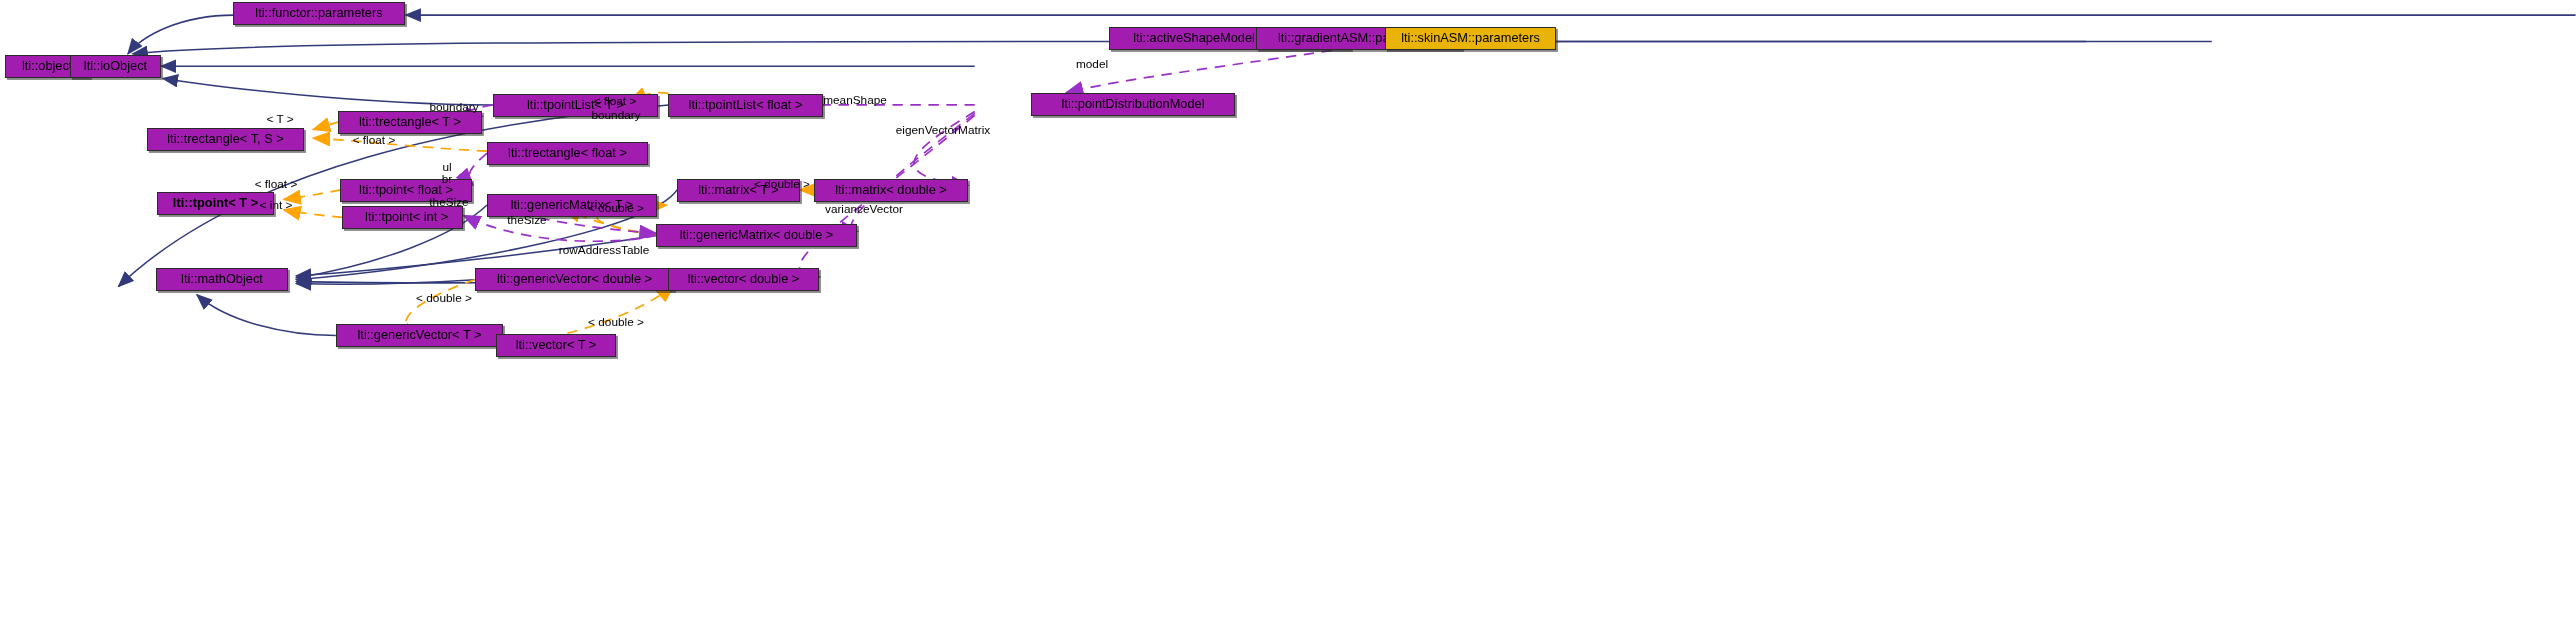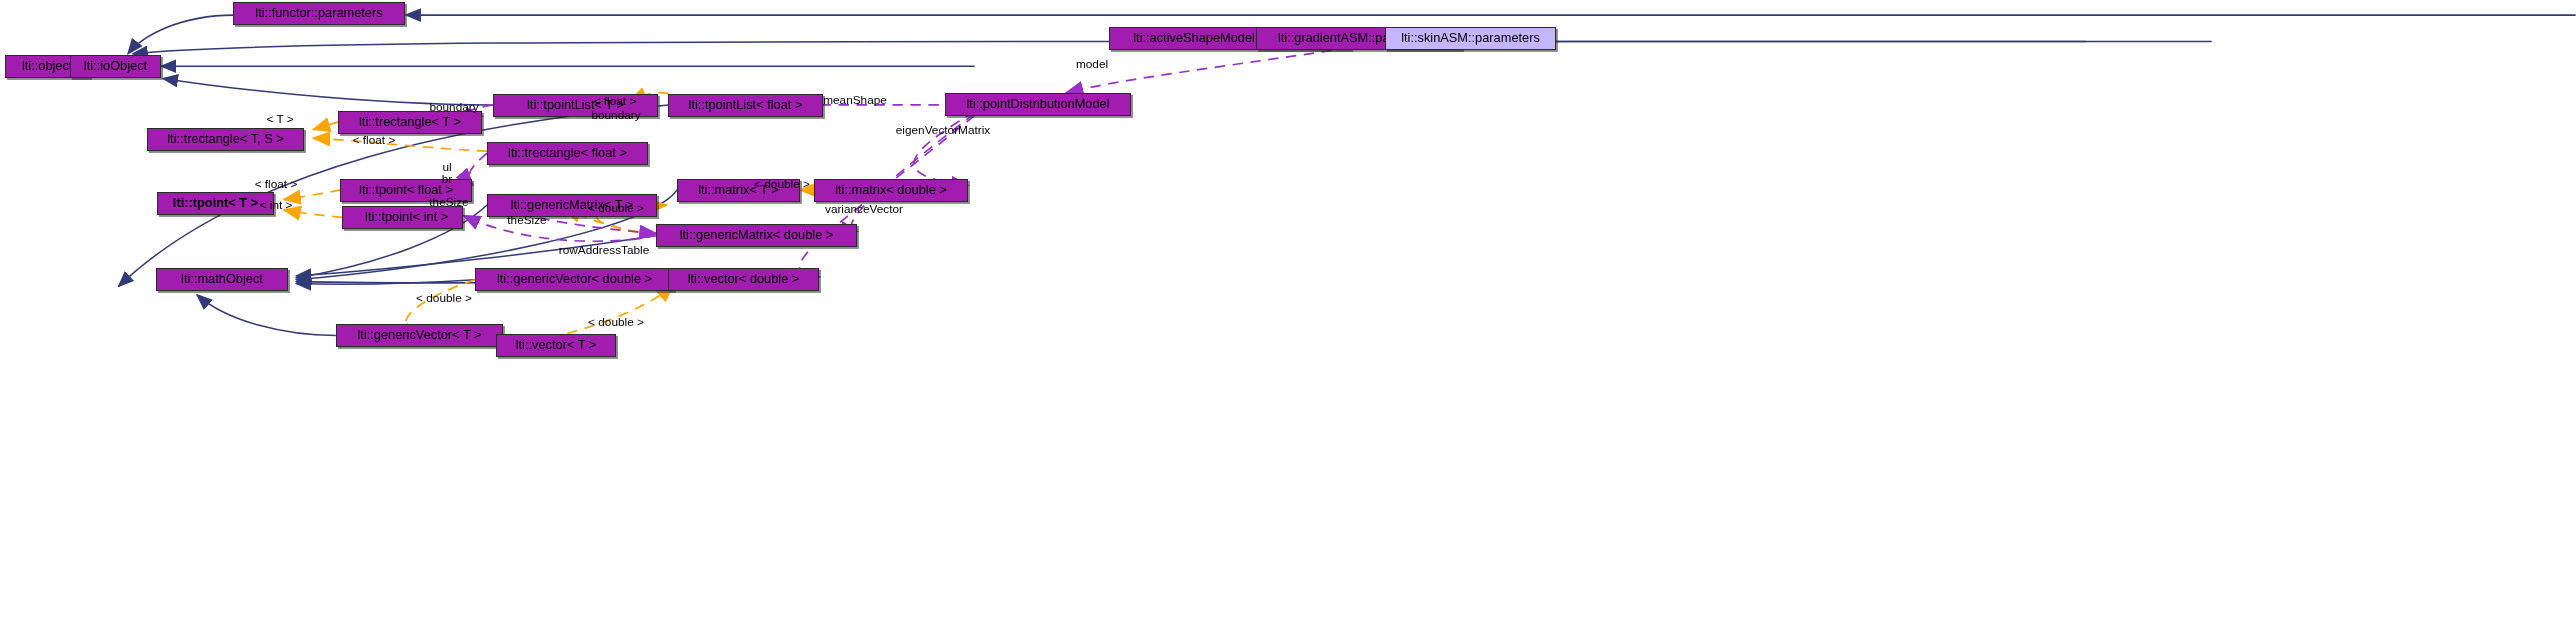--- a/index.html
+++ b/index.html
@@ -4,21 +4,21 @@
 <style>
   html,body{margin:0;padding:0;background:#ffffff;}
   #stage{position:relative;width:2576px;height:619px;background:#ffffff;
          font-family:"Liberation Sans","DejaVu Sans",sans-serif;overflow:hidden;}
   #wires{position:absolute;left:0;top:0;width:2576px;height:619px;}
   .node{position:absolute;box-sizing:border-box;border:0.9px solid #2b2b2b;
         background:#a21caf;color:#000000;font-size:12.8px;line-height:1;
         display:flex;align-items:center;justify-content:center;
         white-space:nowrap;padding:0 6.6px;height:23px;
         box-shadow:1.9px 1.9px 0 rgba(40,40,40,0.55);}
-  .node.hl{background:#c4b5fd;}
+  .node.hl{background:#eab308;}
   .edgelabel{position:absolute;font-size:11.8px;color:#000000;white-space:nowrap;
              transform:translate(-50%,-50%);}
 </style>
 </head>
 <body>
 
 <div id="stage">
 
   <svg id="wires" viewBox="0 0 2725 655" xmlns="http://www.w3.org/2000/svg">
     <defs>
@@ -78,21 +78,21 @@
     </g>
   </svg>
 
   <div class="nodes">
       <div class="node" style="left: 4.7px; top: 55px; width: 85px;">lti::object</div>
       <div class="node" style="left: 70px; top: 55px; width: 91px;">lti::ioObject</div>
       <div class="node" style="left: 233px; top: 1.9px; width: 172px;">lti::functor::parameters</div>
       <div class="node" style="left: 1109px; top: 26.5px; width: 242px;">lti::activeShapeModel::parameters</div>
       <div class="node" style="left: 1256px; top: 26.5px; width: 206px;">lti::gradientASM::parameters</div>
       <div class="node hl" style="left: 1385px; top: 26.5px; width: 171px;">lti::skinASM::parameters</div>
-      <div class="node" style="left: 945px; top: 93px; width: 186px;">lti::pointDistributionModel</div>
+      <div class="node" style="left: 1031px; top: 93px; width: 204px;">lti::pointDistributionModel</div>
       <div class="node" style="left: 493px; top: 94px; width: 165px;">lti::tpointList&lt; T &gt;</div>
       <div class="node" style="left: 668px; top: 94px; width: 155px;">lti::tpointList&lt; float &gt;</div>
       <div class="node" style="left: 338px; top: 111px; width: 144px;">lti::trectangle&lt; T &gt;</div>
       <div class="node" style="left: 147px; top: 128px; width: 157px;">lti::trectangle&lt; T, S &gt;</div>
       <div class="node" style="left: 487px; top: 142px; width: 161px;">lti::trectangle&lt; float &gt;</div>
       <div class="node" style="left: 340px; top: 179px; width: 132px;">lti::tpoint&lt; float &gt;</div>
       <div class="node" style="left: 677px; top: 179px; width: 123px;">lti::matrix&lt; T &gt;</div>
       <div class="node" style="left: 814px; top: 179px; width: 154px;">lti::matrix&lt; double &gt;</div>
       <div class="node" style="left: 157px; top: 192px; width: 117px; font-weight: bold;">lti::tpoint&lt; T &gt;</div>
       <div class="node" style="left: 487px; top: 194px; width: 170px;">lti::genericMatrix&lt; T &gt;</div>

